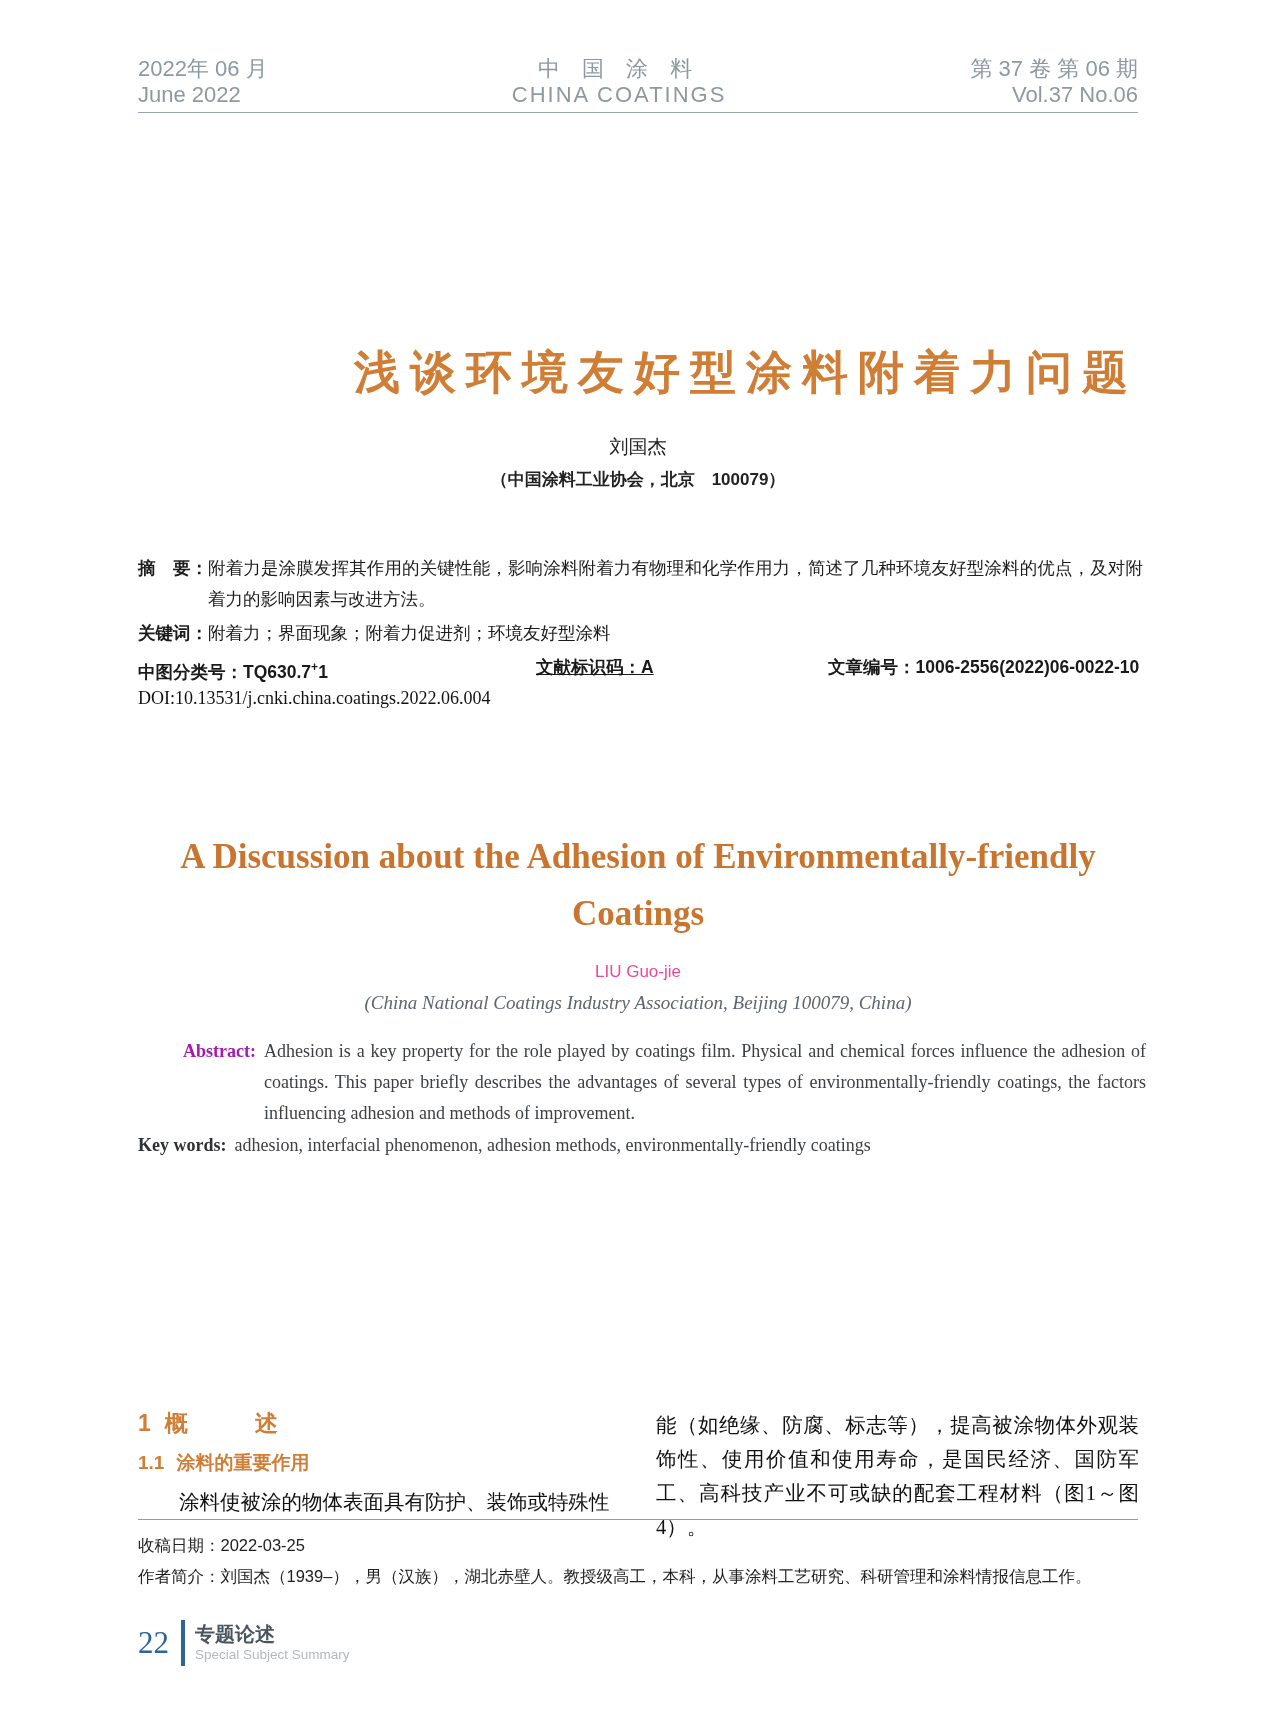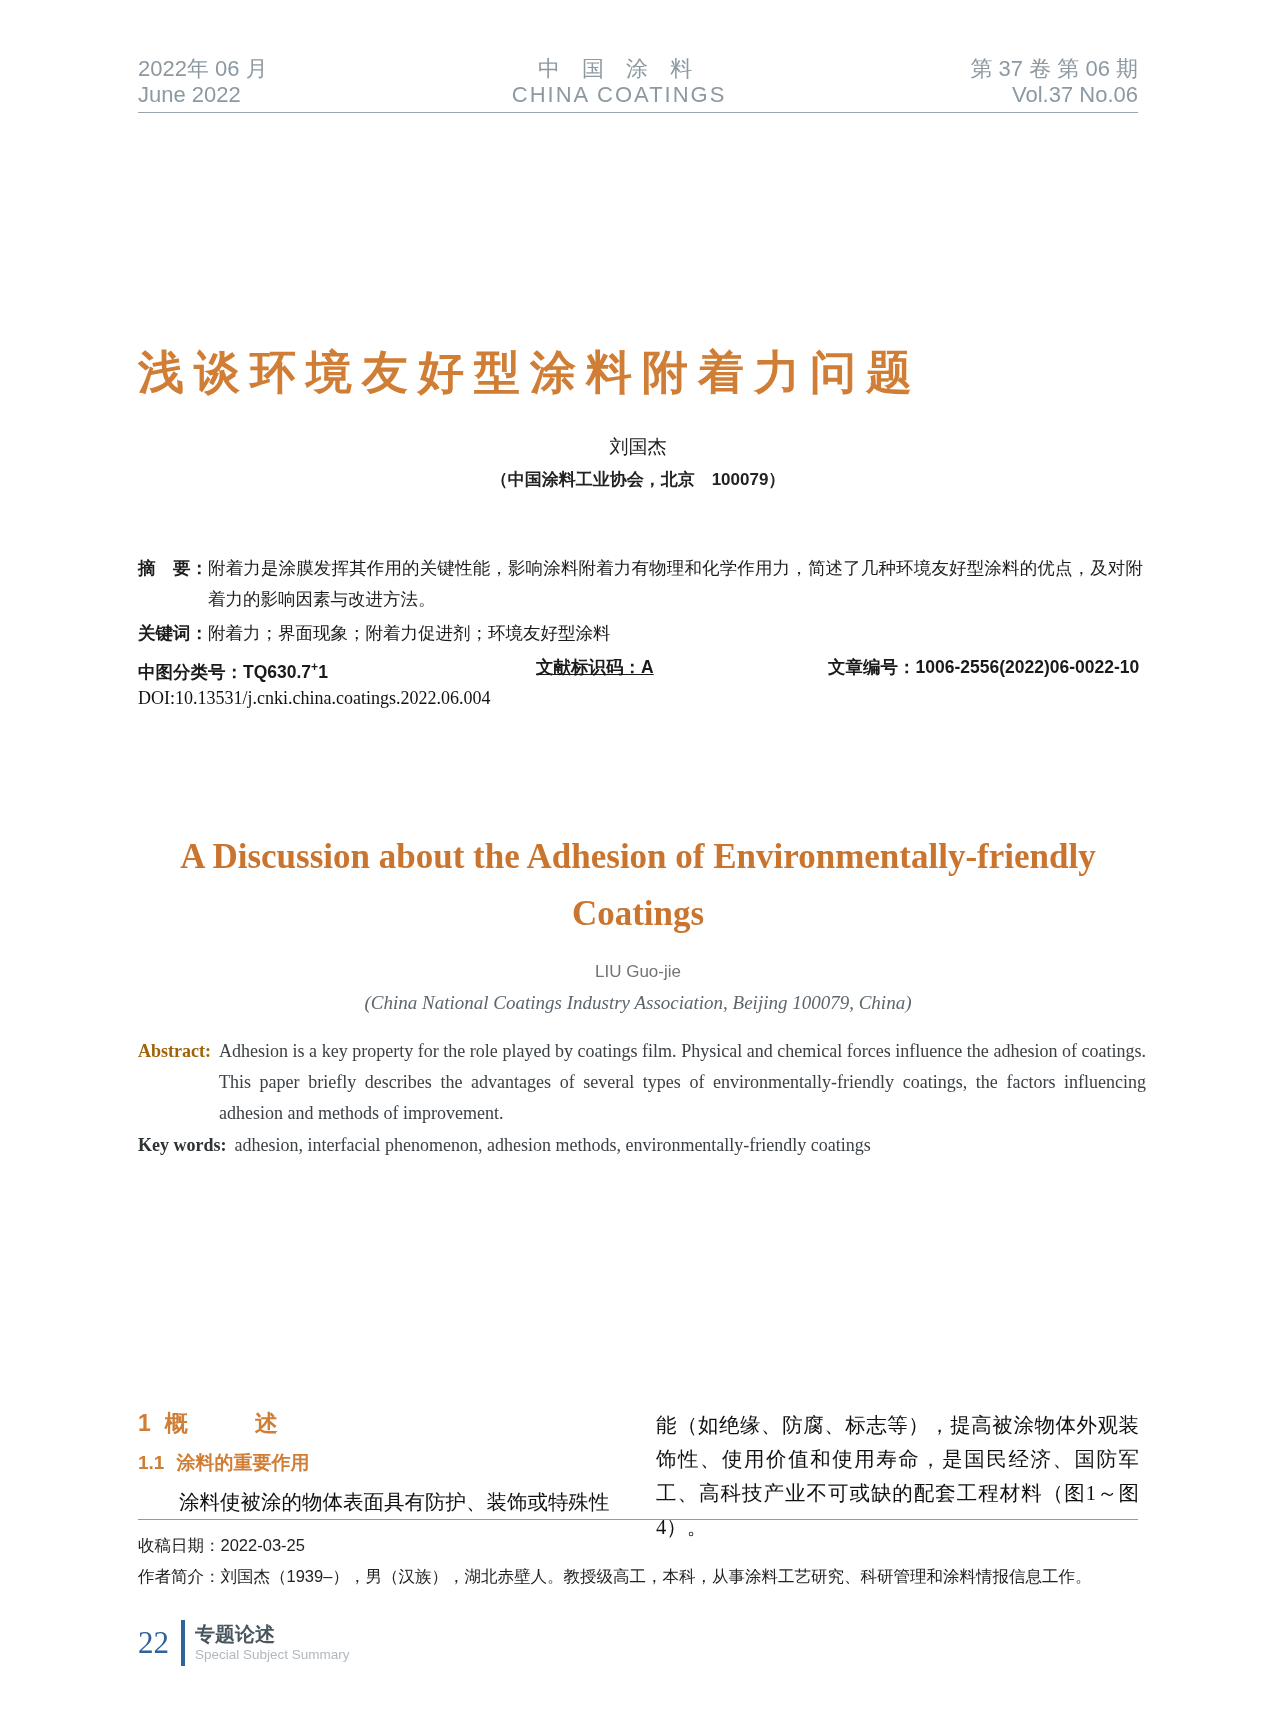--- a/index.html
+++ b/index.html
@@ -21,21 +21,21 @@
   }
   .jh-left{text-align:left;}
   .jh-center{text-align:center;letter-spacing:2px;}
   .jh-center .cn{letter-spacing:8px;}
   .jh-right{text-align:right;}
   .header-rule{position:absolute;top:112px;left:138px;width:1000px;height:0;border-top:1.5px solid #9aa6ad;}
 
   
   .title-cn{
     position:absolute;top:342px;left:138px;width:1000px;
-    text-align:left;color:#d07e35;
+    text-align:right;color:#d07e35;
     font-size:46px;font-weight:700;letter-spacing:10px;
     font-family:"Liberation Sans","DejaVu Sans",sans-serif;
   }
   .author-cn{position:absolute;top:434px;left:138px;width:1000px;text-align:center;font-size:19px;color:#222;}
   .affil-cn{position:absolute;top:468px;left:138px;width:1000px;text-align:center;font-size:17px;font-weight:600;color:#222;}
 
   
   .abs-cn{position:absolute;top:553px;left:138px;width:1005px;display:flex;font-size:17.5px;line-height:31px;color:#1d1d1d;}
   .abs-cn .lbl{font-weight:700;white-space:nowrap;flex:0 0 auto;}
   .abs-cn .txt{font-weight:500;text-align:justify;}
@@ -50,28 +50,28 @@
   .meta-row sup{font-size:12px;}
   .doi-line{position:absolute;top:688px;left:138px;width:1005px;font-family:"Liberation Serif","DejaVu Serif",serif;font-size:18px;color:#111;}
 
   
   .title-en{
     position:absolute;top:828px;left:163px;width:950px;
     text-align:center;color:#c9752f;
     font-family:"Liberation Serif","DejaVu Serif",serif;
     font-weight:700;font-size:35px;line-height:57px;
   }
-  .author-en{position:absolute;top:962px;left:138px;width:1000px;text-align:center;font-size:17px;color:#737373;}
+  .author-en{position:absolute;top:962px;left:138px;width:1000px;text-align:center;font-size:17px;color:#ec4899;}
   .affil-en{position:absolute;top:992px;left:138px;width:1000px;text-align:center;
     font-family:"Liberation Serif","DejaVu Serif",serif;font-style:italic;font-size:19px;color:#5d666c;}
 
   
   .abs-en{position:absolute;top:1036px;left:138px;width:1008px;display:flex;
     font-family:"Liberation Serif","DejaVu Serif",serif;font-size:18px;line-height:31px;color:#3c4145;}
-  .abs-en .lbl{font-weight:700;white-space:nowrap;flex:0 0 auto;padding-right:8px;color:#a16207;}
+  .abs-en .lbl{font-weight:700;white-space:nowrap;flex:0 0 auto;padding-right:8px;color:#a21caf;margin-left:45px;}
   .abs-en .txt{text-align:justify;}
   .kw-en{position:absolute;top:1130px;left:138px;width:1008px;display:flex;
     font-family:"Liberation Serif","DejaVu Serif",serif;font-size:18px;line-height:31px;color:#3c4145;}
   .kw-en .lbl{font-weight:700;white-space:nowrap;padding-right:8px;color:#2e3234;}
 
   
   .col-left{position:absolute;top:1408px;left:138px;width:483px;}
   .col-right{position:absolute;top:1408px;left:656px;width:483px;}
   .h1-sec{color:#d07e35;font-size:23px;font-weight:700;line-height:30px;margin:0 0 12px 0;}
   .h1-sec .num{margin-right:14px;}

